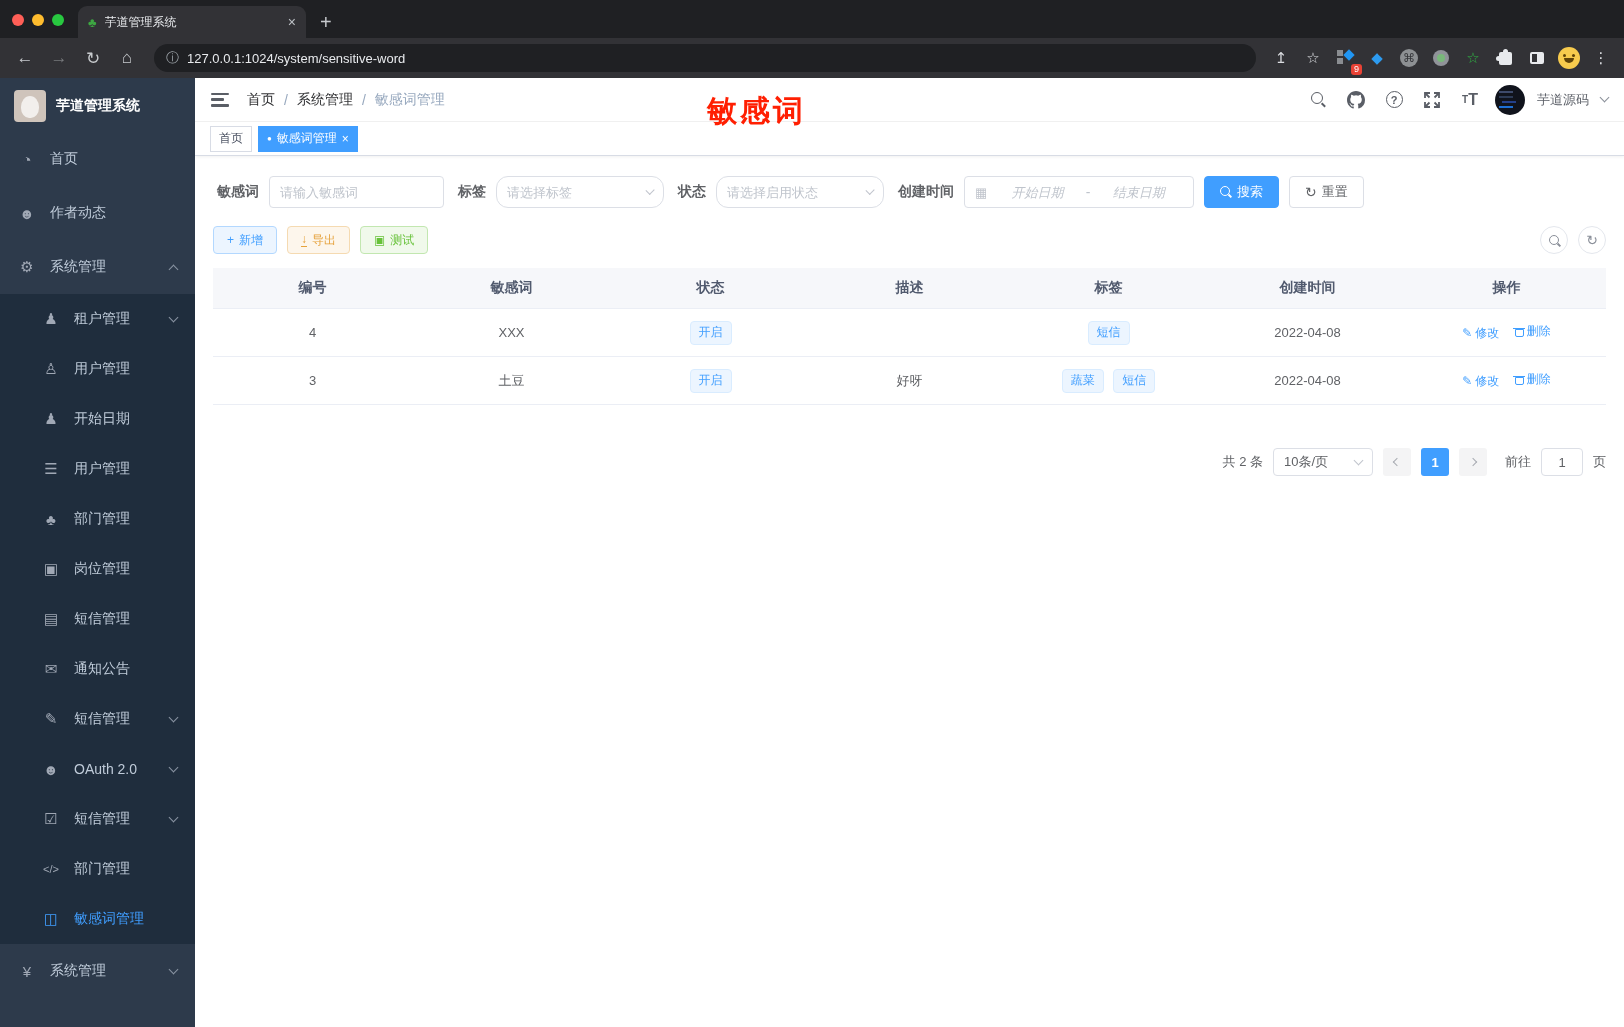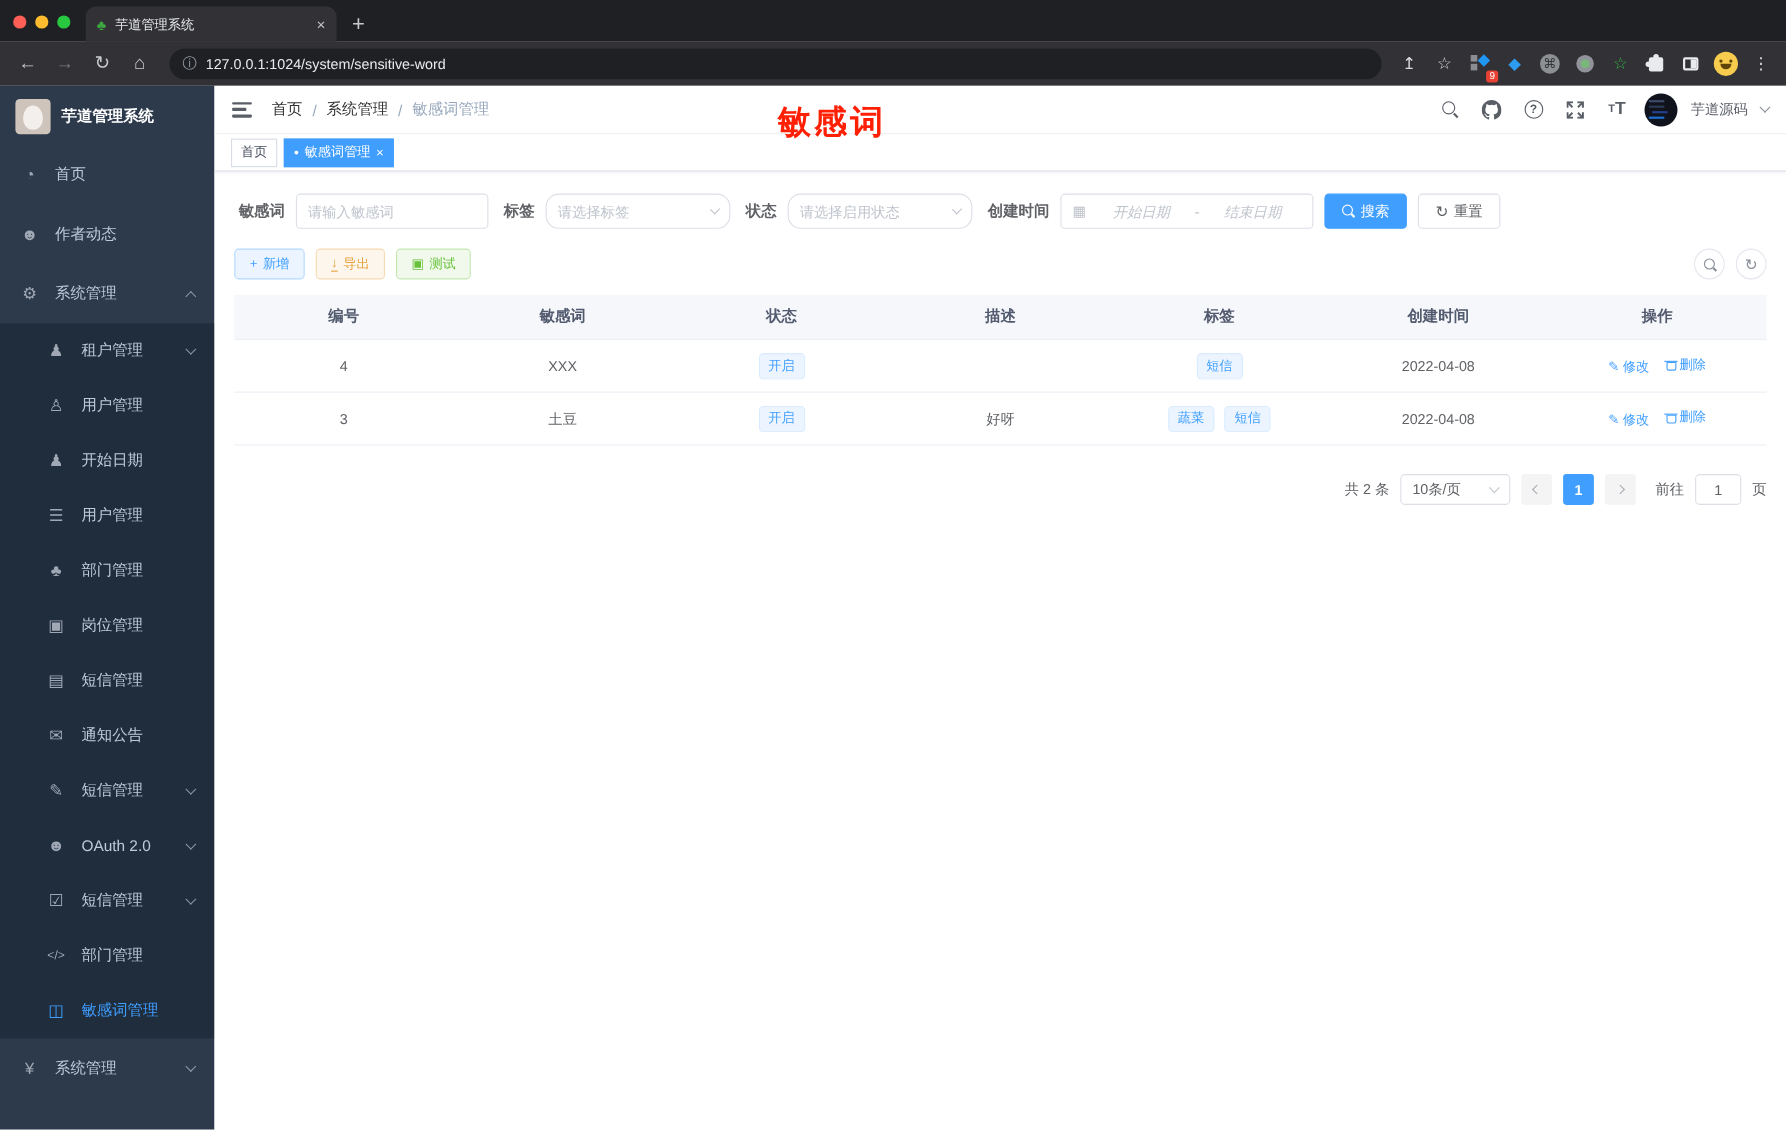--- a/index.html
+++ b/index.html
@@ -131,21 +131,21 @@
   .thead { background:#f6f7fa; height:40px; font-weight:700; color:#515a6e; font-size:14px; }
   .tcell { text-align:center; padding:0 6px; overflow:hidden; white-space:nowrap; }
   .tbody-row { height:48px; border-top:1px solid #ebeef5; color:#606266; font-size:13px; }
   .tbody-row:first-of-type { border-top:none; }
   .eltag { display:inline-flex; align-items:center; height:24px; padding:0 8px; background:#ecf5ff; border:1px solid #d9ecff; color:#409eff; border-radius:4px; font-size:12px; margin:0 3px; }
   .linkbtn { color:#409eff; font-size:12px; display:inline-flex; align-items:center; gap:3px; margin:0 6px; cursor:pointer; }
   .trash { position:relative; width:9px; height:11px; display:inline-block; }
   .trash::before { content:""; position:absolute; left:0; right:0; top:3px; bottom:0; border:1.2px solid currentColor; border-radius:0 0 2px 2px; }
   .trash::after { content:""; position:absolute; left:-1.5px; right:-1.5px; top:1.5px; height:1.2px; background:currentColor; }
 
-  .pager { margin-top:26px; display:flex; align-items:center; justify-content:flex-end; gap:10px; font-size:13px; color:#606266; }
+  .pager { margin-top:43px; display:flex; align-items:center; justify-content:flex-end; gap:10px; font-size:13px; color:#606266; }
   .psel { width:100px; height:28px; border:1px solid #dcdfe6; border-radius:4px; display:flex; align-items:center; justify-content:space-between; padding:0 10px; }
   .pbtn { width:28px; height:28px; border-radius:3px; background:#f4f4f5; display:flex; align-items:center; justify-content:center; color:#a8abb2; cursor:pointer; }
   .pbtn .chev{ width:6px; height:6px; }
   .pnum { width:28px; height:28px; border-radius:3px; background:#409eff; color:#fff; display:flex; align-items:center; justify-content:center; font-weight:600; cursor:pointer; }
   .goto-ipt { width:42px; height:28px; border:1px solid #dcdfe6; border-radius:4px; text-align:center; font-size:13px; color:#606266; outline:none; font-family:inherit; }
 
   
   .svgic svg { display:block; }
 </style>
 </head>

